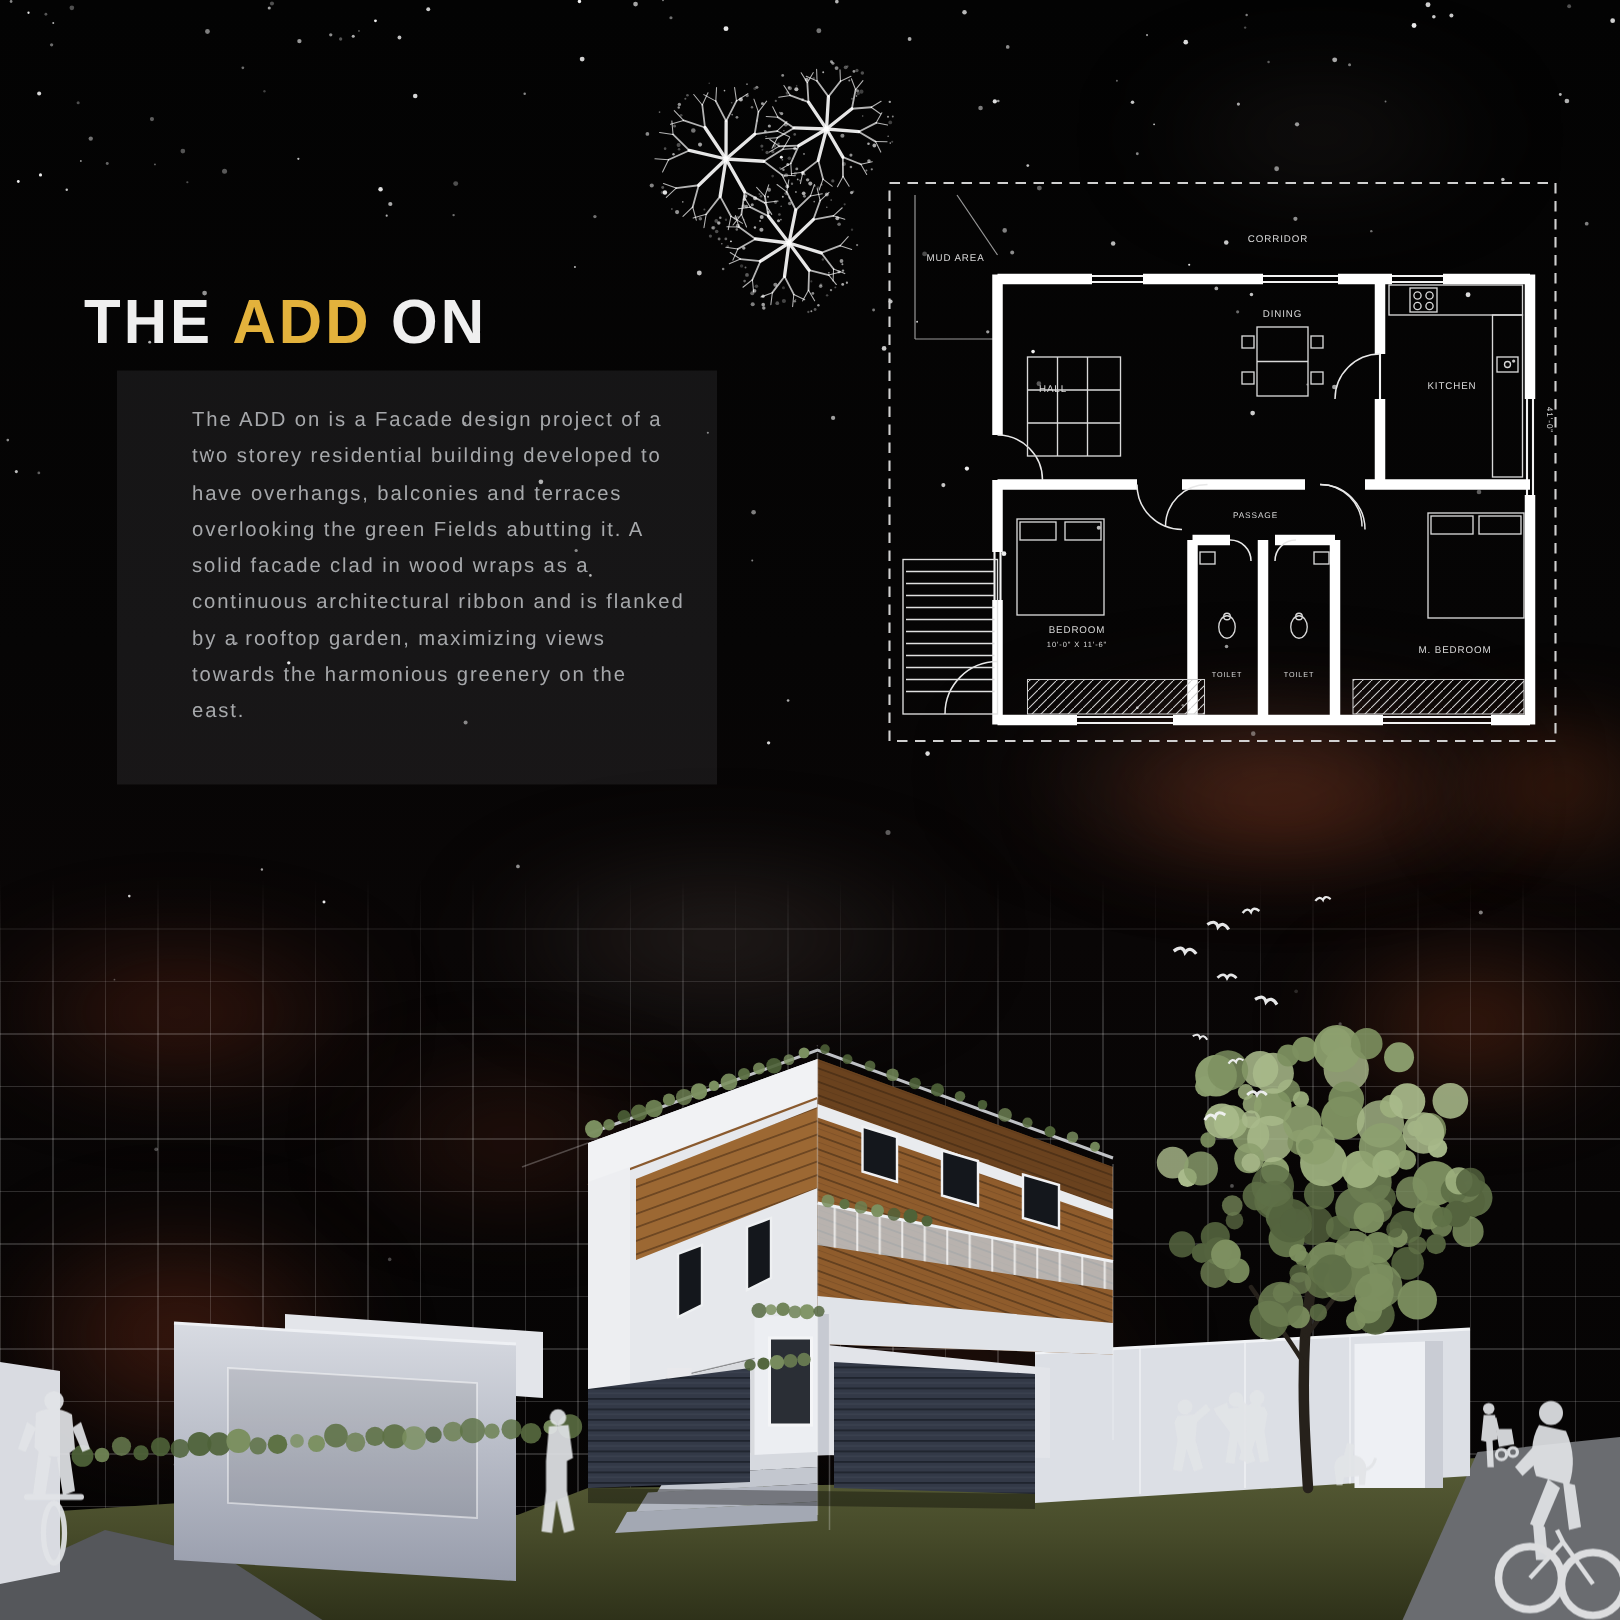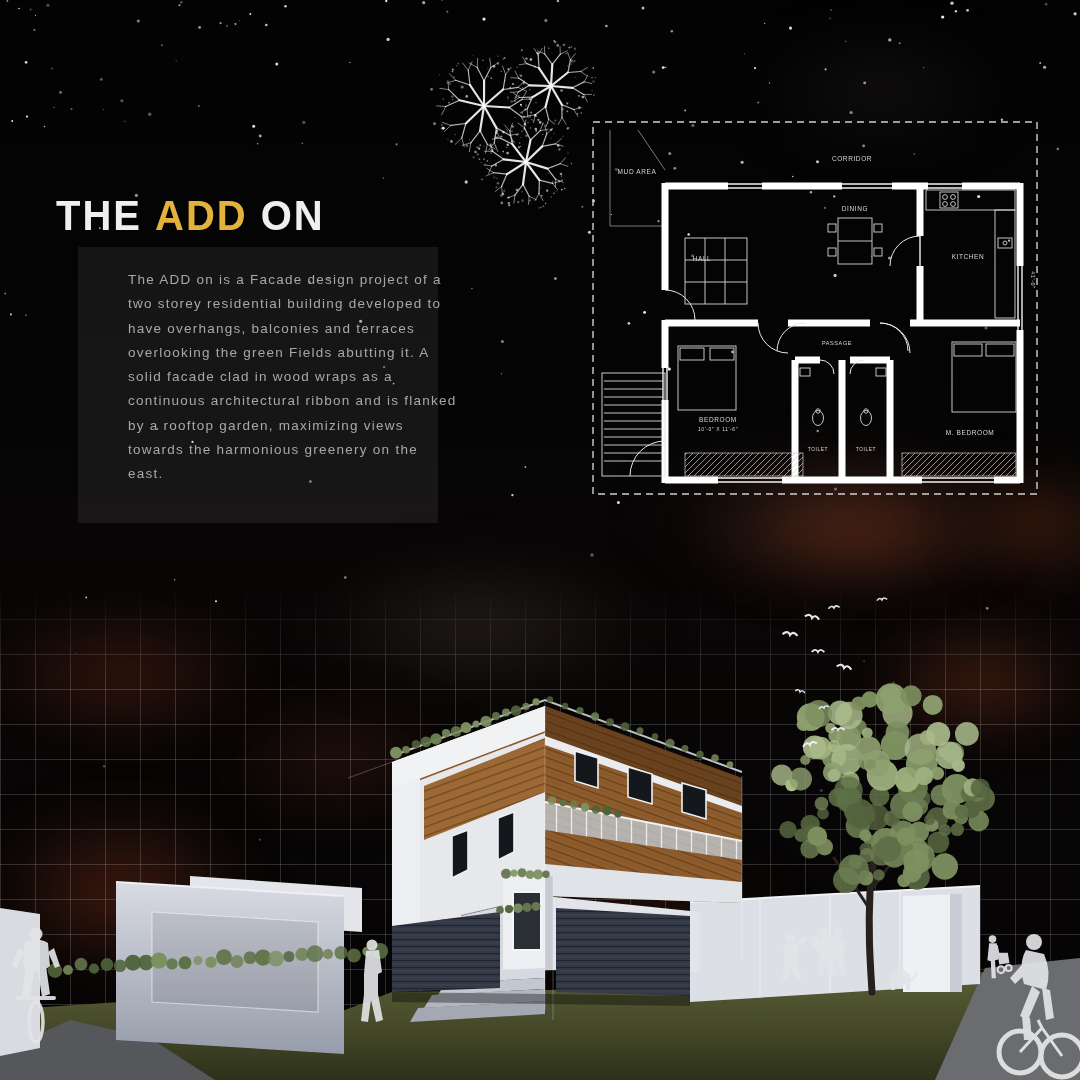--- a/index.html
+++ b/index.html
@@ -13,21 +13,21 @@
       repeating-linear-gradient(to right, rgba(255,255,255,0.16) 0 1px, transparent 1px 35px),
       repeating-linear-gradient(to bottom, rgba(255,255,255,0.16) 0 1px, transparent 1px 35px);
     -webkit-mask-image:linear-gradient(to bottom, transparent 0, #000 95px);
     mask-image:linear-gradient(to bottom, transparent 0, #000 95px);}
   .starfield,.scene,.plan,.plan-trees{position:absolute;}
   .starfield{left:0;top:0;}
   .title{position:absolute;left:56px;top:193px;font-size:40px;font-weight:bold;
     letter-spacing:2px;color:#efefef;white-space:nowrap;transform:scaleY(1.04);}
   .title span{margin-right:13px;}
   .title .accent{color:#e3b23c;}
-  .desc-panel{position:absolute;left:78px;top:247px;width:360px;height:276px;
+  .desc-panel{position:absolute;left:78px;top:247px;width:400px;height:276px;
     background:rgba(198,202,210,0.09);}
   .desc-text{position:absolute;left:50px;top:21px;width:330px;margin:0;
     color:#a6a8ab;font-size:13.5px;line-height:24.3px;letter-spacing:1.25px;}
   .plan{left:590px;top:118px;}
   .plan-trees{left:406px;top:24px;}
   .scene{left:0;top:540px;}
 </style>
 </head>
 <body>
 

